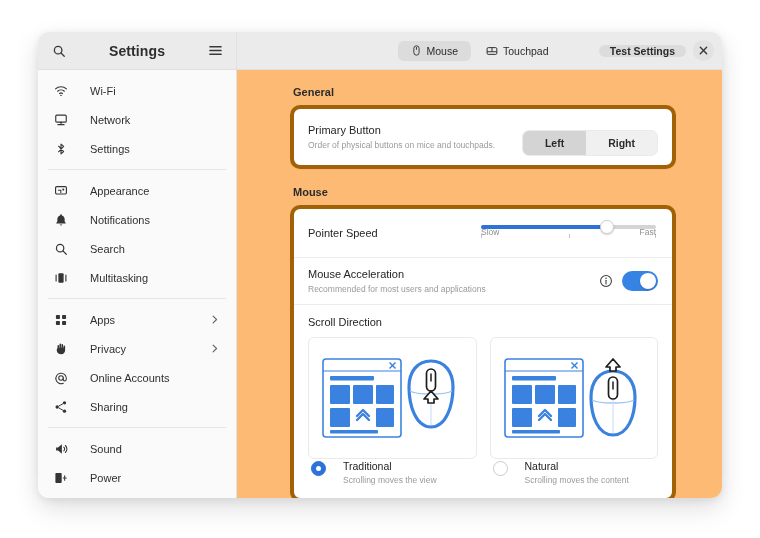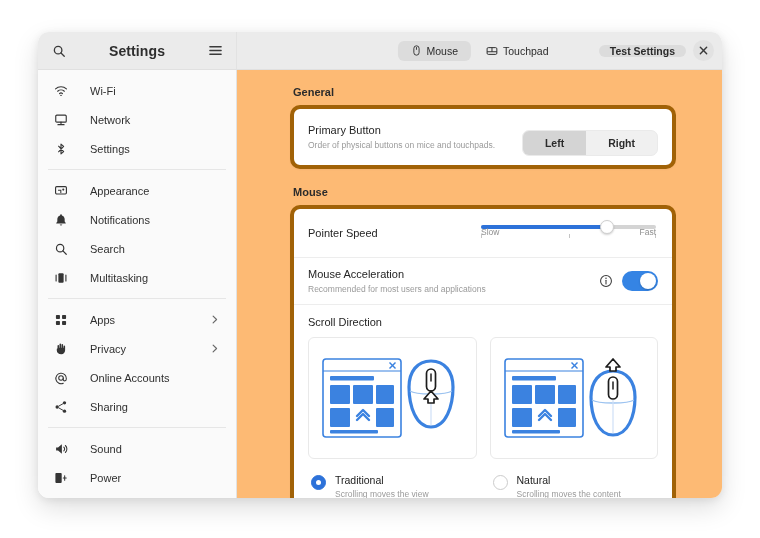--- a/index.html
+++ b/index.html
@@ -279,22 +279,22 @@
     background: #ffffff;
     height: 122px;
     display: flex;
     align-items: center;
     justify-content: center;
     cursor: pointer;
   }
   .choice-row {
     display: flex;
     align-items: flex-start;
-    gap: 9px;
-    margin-top: 15px;
+    gap: 17px;
+    margin-top: 1px;
     padding-left: 3px;
     cursor: pointer;
   }
   .radio {
     width: 15px; height: 15px;
     border-radius: 50%;
     border: 1.5px solid #cccccc;
     background: #ffffff;
     flex: 0 0 15px;
     margin-top: 1px;

